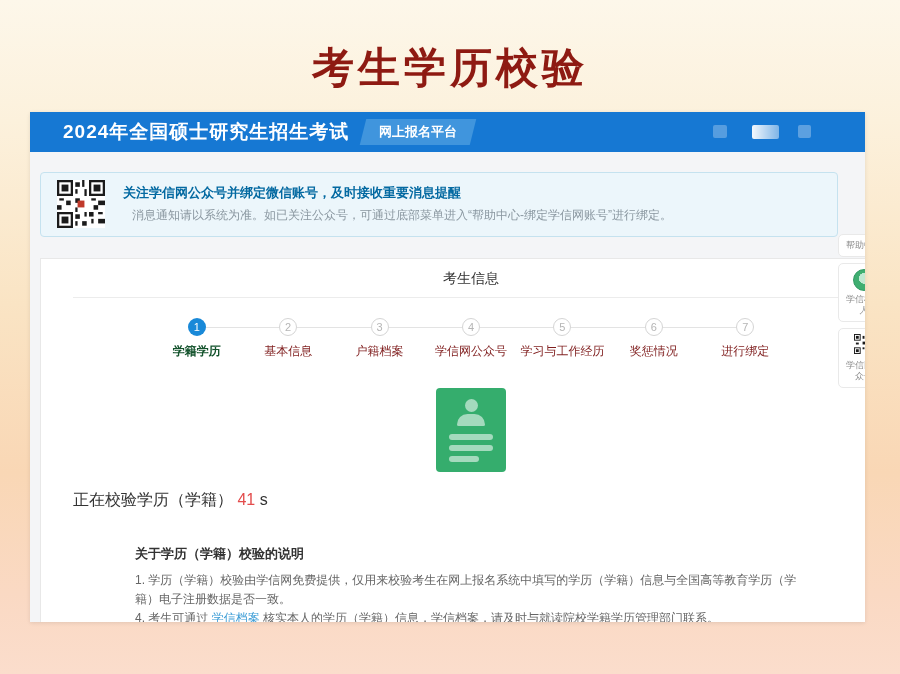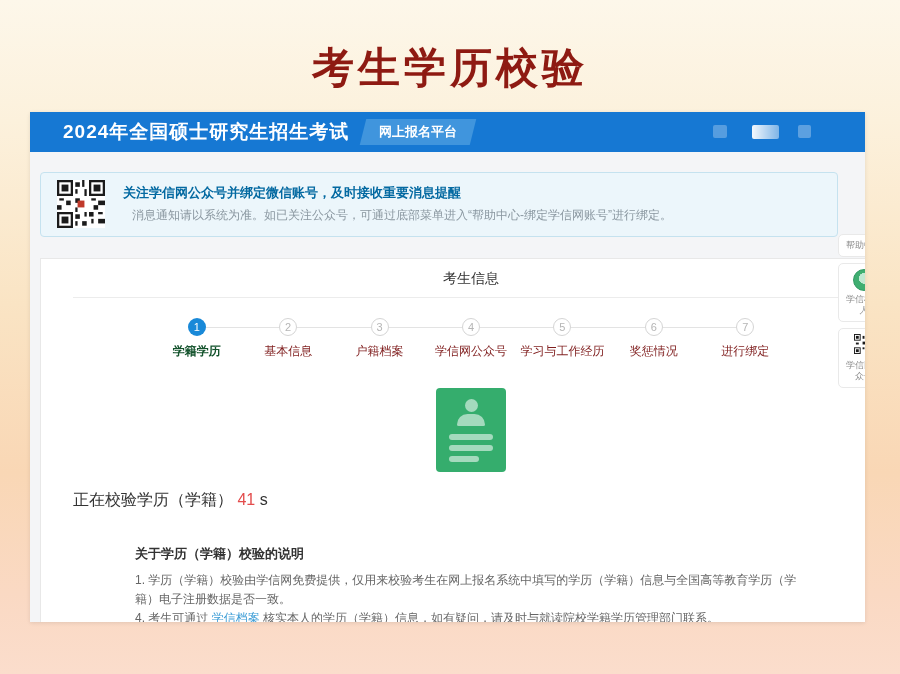--- a/index.html
+++ b/index.html
@@ -209,21 +209,21 @@
 
       <div class="status">
         <span>正在校验学历（学籍）</span>
         <span class="count">41</span>
         <span> s</span>
       </div>
 
       <div class="notes">
         <div class="notes-head">关于学历（学籍）校验的说明</div>
         <div class="note">1. 学历（学籍）校验由学信网免费提供，仅用来校验考生在网上报名系统中填写的学历（学籍）信息与全国高等教育学历（学籍）电子注册数据是否一致。</div>
-        <div class="note"><span>4. 考生可通过 </span><a href="#">学信档案</a><span> 核实本人的学历（学籍）信息，如有疑问，请及时与就读院校学籍学历管理部门联系。</span></div>
+        <div class="note"><span>4. 考生可通过 </span><a href="#">学信档案</a><span> 核实本人的学历（学籍）信息，学信档案，请及时与就读院校学籍学历管理部门联系。</span></div>
       </div>
     </div>
 
     <div class="float-cards" id="floatCards">
         <div class="fcard">
           <div>帮助中心</div>
         </div>
         <div class="fcard">
           <div class="avatar"></div>
           <div>学信机器人</div>

